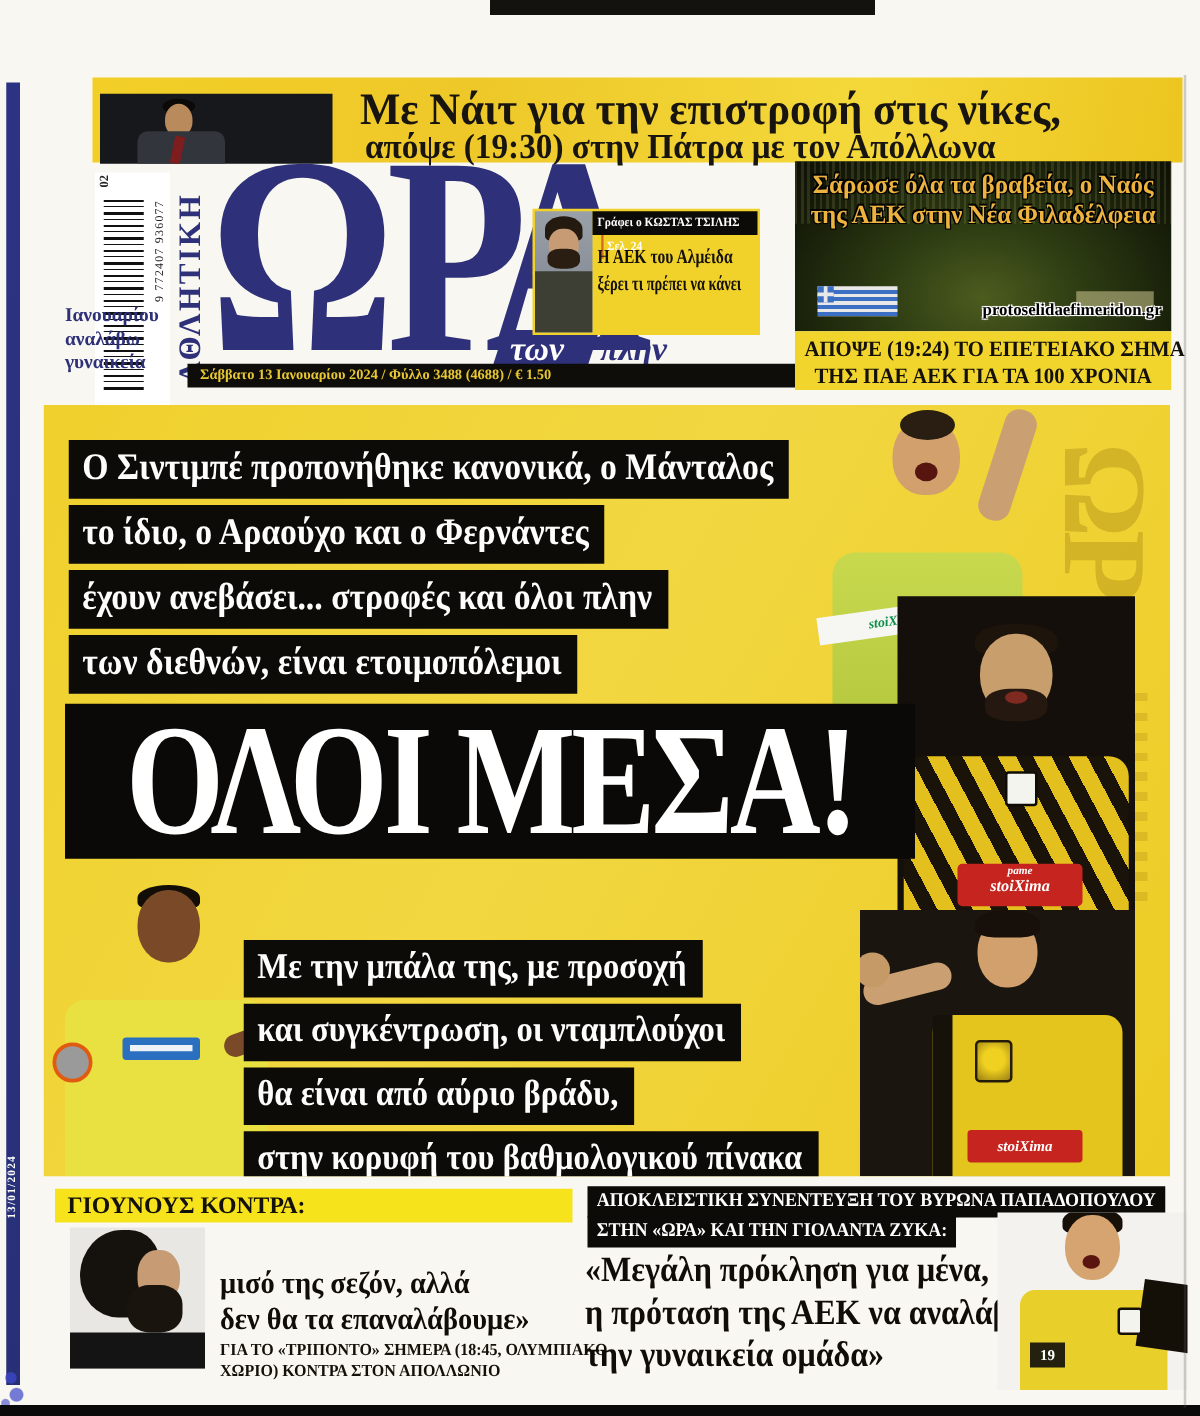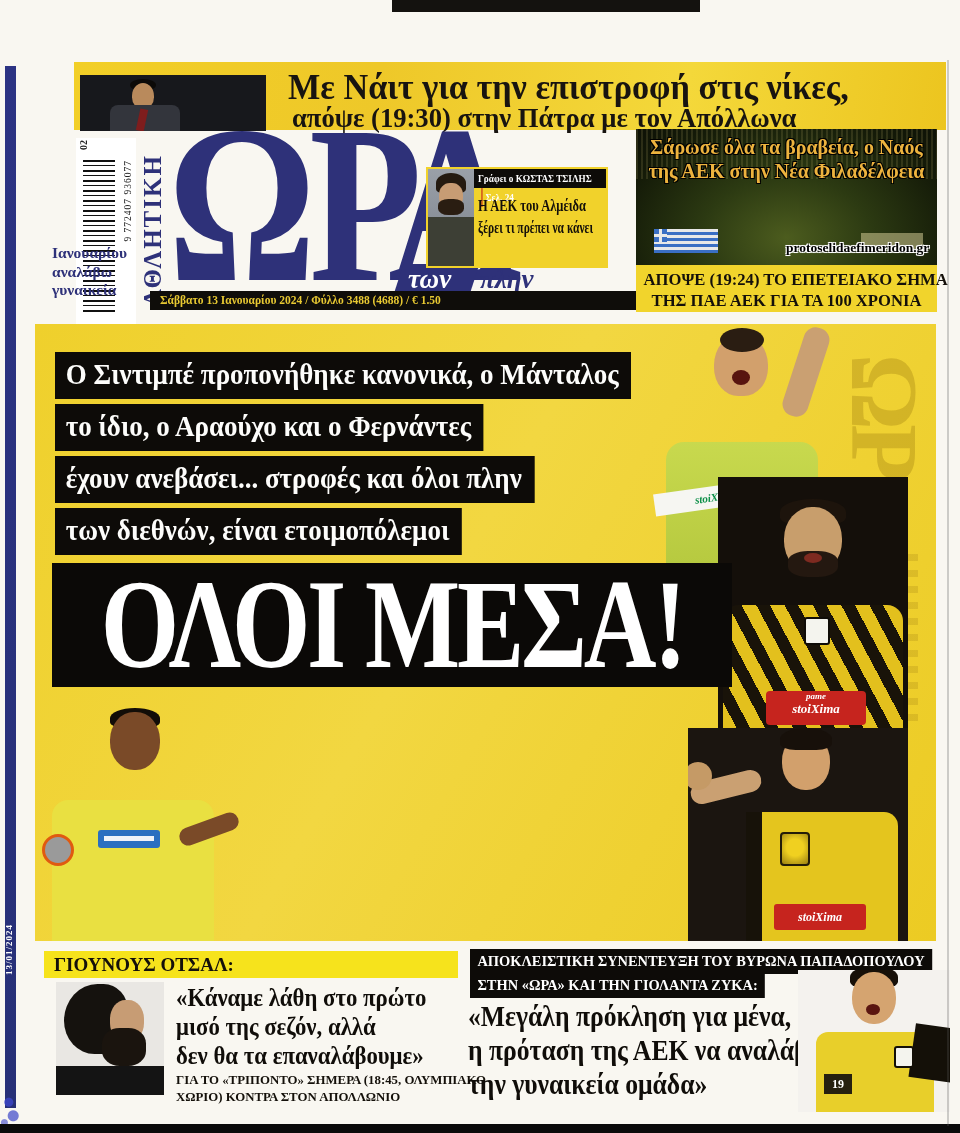--- a/index.html
+++ b/index.html
@@ -321,32 +321,35 @@
       <div class="strip">Ο Σιντιμπέ προπονήθηκε κανονικά, ο Μάνταλος</div>
       <div class="strip">το ίδιο, ο Αραούχο και ο Φερνάντες</div>
       <div class="strip">έχουν ανεβάσει... στροφές και όλοι πλην</div>
       <div class="strip">των διεθνών, είναι ετοιμοπόλεμοι</div>
     </div>
 
     <div class="abs headline-band">
       <div class="headline">ΟΛΟΙ ΜΕΣΑ!</div>
     </div>
 
-  </div>
-
-  <div class="abs kicker-bar nw">ΓΙΟΥΝΟΥΣ ΟΤΣΑΛ:</div>
+    <div class="abs deck deck-bottom">
+      <div class="strip">Με την μπάλα της, με προσοχή</div>
+      <div class="strip">και συγκέντρωση, οι νταμπλούχοι</div>
+      <div class="strip">θα είναι από αύριο βράδυ,</div>
+      <div class="strip">στην κορυφή του βαθμολογικού πίνακα</div>
+    </div>
+  </div>
+
+  <div class="abs kicker-bar nw">ΓΙΟΥΝΟΥΣ ΚΟΝΤΡΑ:</div>
   <div class="abs otsal-photo">
     <div class="abs ots-hair"></div>
     <div class="abs ots-face"></div>
     <div class="abs ots-beard"></div>
     <div class="abs ots-body"></div>
   </div>
-  <div class="abs lq lq1">
-      <div class="nw">«Κάναμε λάθη στο πρώτο</div>
-    </div>
   <div class="abs lq lq2">
       <div class="nw">μισό της σεζόν, αλλά</div>
     </div>
   <div class="abs lq lq3">
       <div class="nw">δεν θα τα επαναλάβουμε»</div>
     </div>
   <div class="abs lcap lcap1 nw">ΓΙΑ ΤΟ «ΤΡΙΠΟΝΤΟ» ΣΗΜΕΡΑ (18:45, ΟΛΥΜΠΙΑΚΟ</div>
   <div class="abs lcap lcap2 nw">ΧΩΡΙΟ) ΚΟΝΤΡΑ ΣΤΟΝ ΑΠΟΛΛΩΝΙΟ</div>
 
   <div class="abs kbar kbar1">ΑΠΟΚΛΕΙΣΤΙΚΗ ΣΥΝΕΝΤΕΥΞΗ ΤΟΥ ΒΥΡΩΝΑ ΠΑΠΑΔΟΠΟΥΛΟΥ</div>

